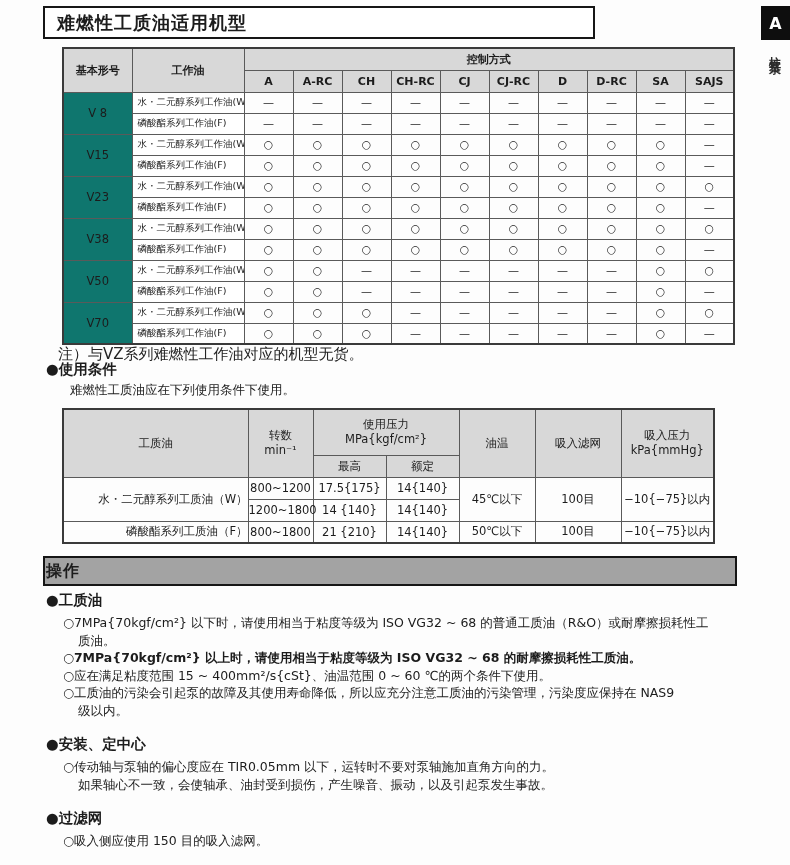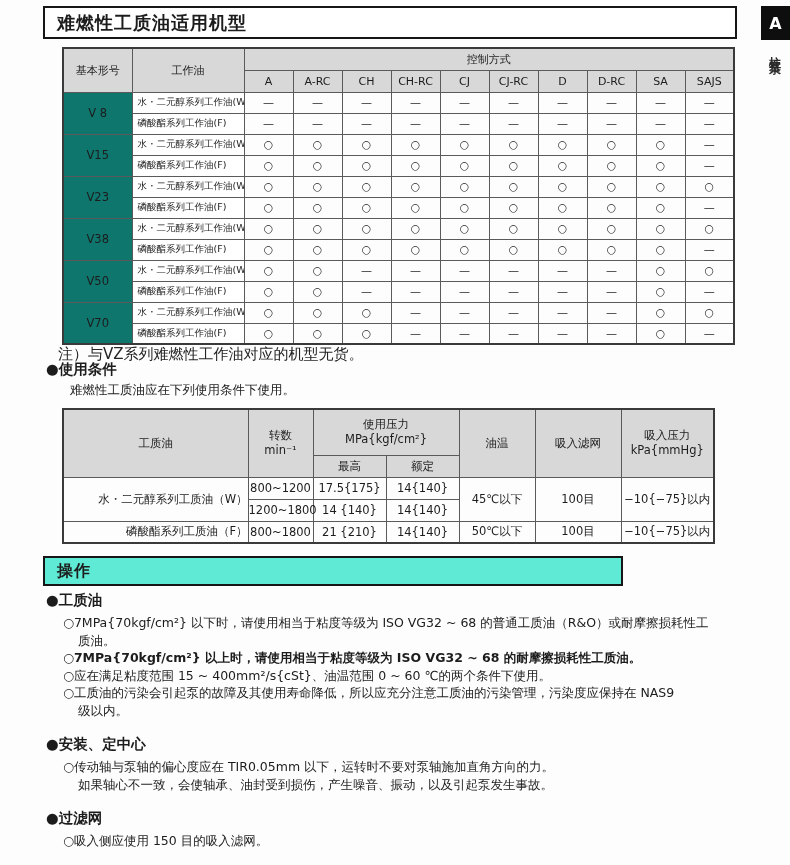--- a/index.html
+++ b/index.html
@@ -7,21 +7,21 @@
   body {
     width: 790px; height: 865px;
     background: #fdfdfd;
     font-family: "DejaVu Sans", "Liberation Sans", sans-serif;
     color: #1c1c1c;
     position: relative;
     overflow: hidden;
   }
 
   .title-box {
-    position: absolute; left: 43px; top: 6px; width: 694px; height: 33px;
+    position: absolute; left: 43px; top: 6px; width: 552px; height: 33px;
     border: 2px solid #161616; background: #fff;
     display: flex; align-items: center; padding-left: 12px;
     font-size: 18px; font-weight: bold; letter-spacing: 1px;
   }
 
   .side-tab {
     position: absolute; left: 761px; top: 6px; width: 29px; height: 34px;
     background: #0e0e0e; color: #fff;
     display: flex; align-items: center; justify-content: center;
     font-size: 16px; font-weight: bold;
@@ -35,21 +35,21 @@
   table { border-collapse: collapse; table-layout: fixed; }
 
   .t1 {
     position: absolute; left: 62px; top: 47px; width: 673px;
     font-size: 11px; border: 2px solid #3a3a3a;
   }
   .t1 th, .t1 td {
     border: 1px solid #5a5a5a; text-align: center;
     padding: 0; overflow: hidden; white-space: nowrap;
   }
-  .t1 thead th { background: #d8d8d8; font-weight: normal; height: 22px; }
+  .t1 thead th { background: #d8d8d8; font-weight: bold; height: 22px; }
   .t1 tbody tr { height: 21px; }
   .t1 td.model { font-size: 11.5px; background: #0f766e; }
   .t1 td.oil { text-align: left; padding-left: 5px; font-size: 9.5px; background: #fff; }
   .t1 td.val { font-size: 11px; color: #222; }
 
   .note { position: absolute; left: 58px; top: 345px; font-size: 15px; color: #242424; }
 
   .cond-head { position: absolute; left: 46px; top: 360px; font-size: 14.5px; font-weight: bold; }
   .cond-intro { position: absolute; left: 70px; top: 382px; font-size: 12.5px; }
 
@@ -59,23 +59,23 @@
   }
   .t2 th, .t2 td { border: 1px solid #5a5a5a; text-align: center; padding: 0; white-space: nowrap; }
   .t2 thead th { background: #d8d8d8; font-weight: normal; }
   .t2 thead tr.h1 { height: 46px; }
   .t2 thead tr.h2 { height: 22px; }
   .t2 tbody tr { height: 22px; }
   .t2 td.fluid { text-align: right; padding-left: 8px; }
   .hdr2 { line-height: 15px; }
 
   .op-box {
-    position: absolute; left: 43px; top: 556px; width: 580px; height: 30px;
-    border: 2px solid #161616; background: #5eead4;
-    display: flex; align-items: center; padding-left: 12px;
+    position: absolute; left: 43px; top: 556px; width: 694px; height: 30px;
+    border: 2px solid #161616; background: #a3a3a3;
+    display: flex; align-items: center; padding-left: 1px;
     font-size: 16px; font-weight: bold; letter-spacing: 1px;
   }
 
   .sections { position: absolute; left: 46px; top: 591px; width: 706px; }
   .sec { margin-bottom: 16px; }
   .sec-head { font-size: 14.5px; font-weight: bold; margin: 0 0 4px 0; }
   .line { font-size: 12.5px; line-height: 17.5px; margin-left: 17px; white-space: nowrap; }
   .line.indent { margin-left: 32px; }
   .line.bold { font-weight: bold; }
 </style>

